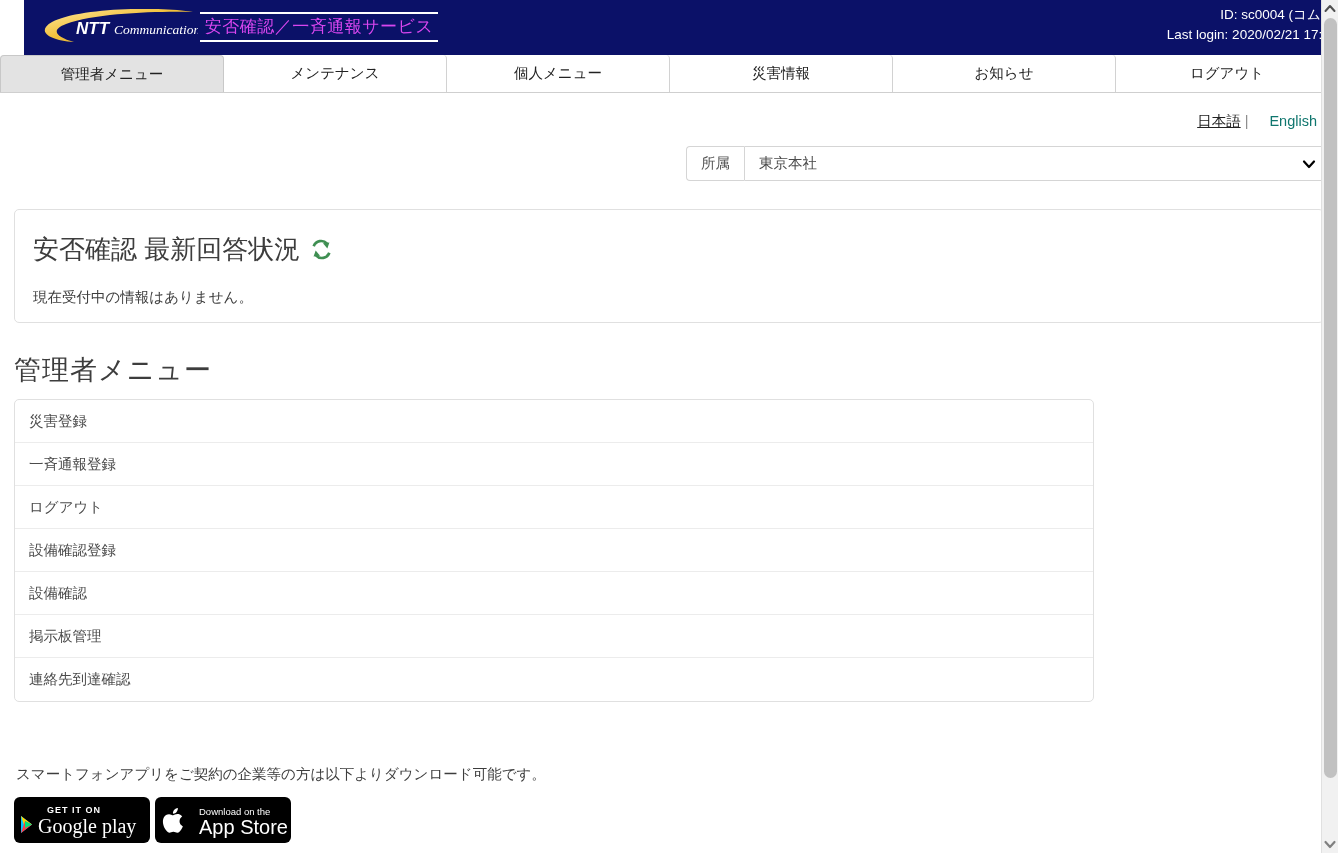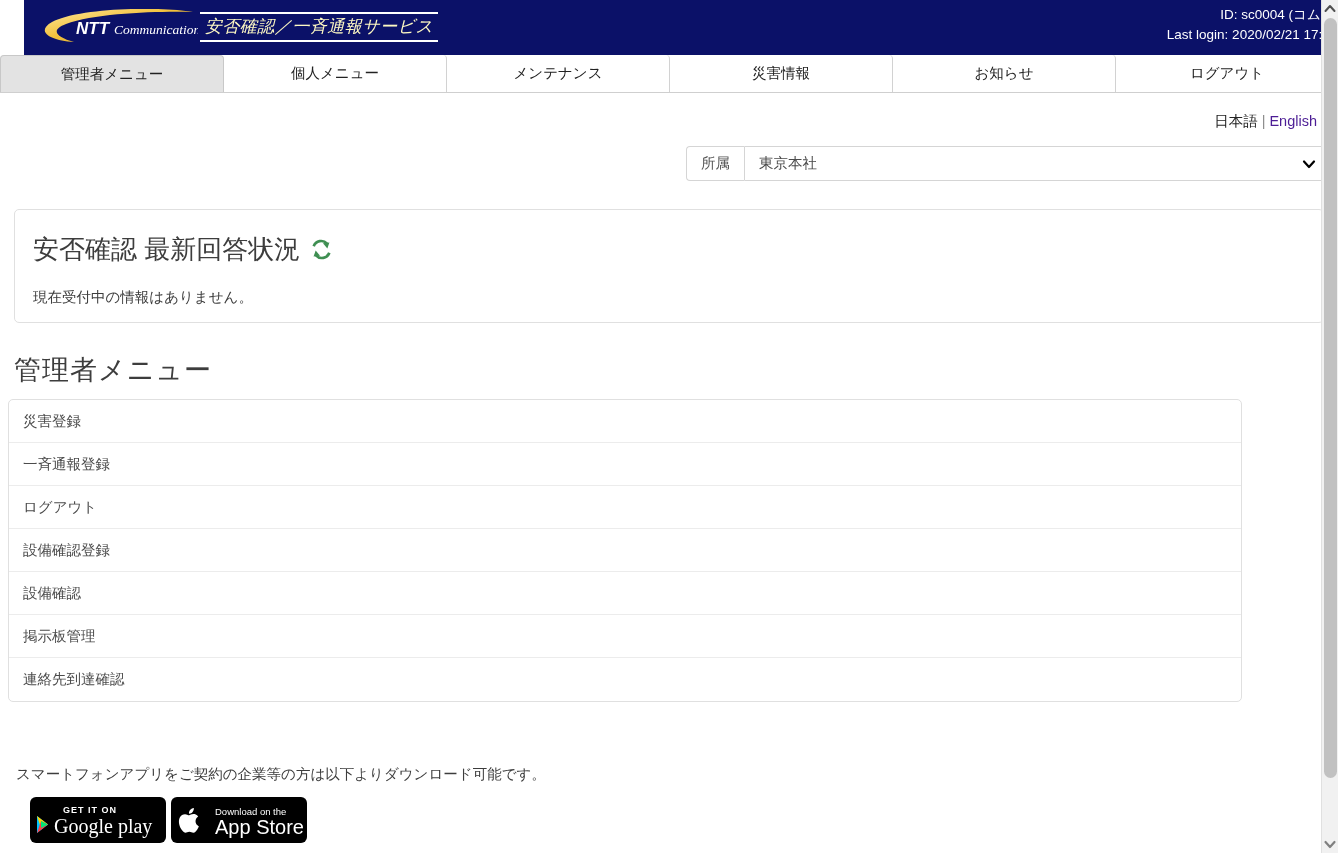--- a/index.html
+++ b/index.html
@@ -41,27 +41,26 @@
 
   .service-title {
     position: absolute;
     left: 176px;
     top: 12px;
     width: 238px;
     height: 30px;
     border-top: 2px solid #ffffff;
     border-bottom: 2px solid #ffffff;
     box-sizing: border-box;
-    color: #fef9c3;
+    color: #d946ef;
     font-size: 17px;
     line-height: 26px;
     text-align: center;
     letter-spacing: 0.5px;
     white-space: nowrap;
-    font-style: italic;
   }
 
   .userinfo {
     position: absolute;
     right: 6px;
     top: 5px;
     text-align: right;
     color: #ffffff;
     font-size: 13.5px;
     line-height: 20px;
@@ -104,22 +103,22 @@
   
   .lang-row {
     position: absolute;
     right: 21px;
     top: 112px;
     font-size: 14.5px;
     color: #222222;
     white-space: nowrap;
   }
   .lang-row .sep { color: #8a8a8a; margin: 0 4px; }
-  .lang-row .lang-en { color: #4c1d95; cursor: pointer; }
-  .lang-row .lang-ja { color: #222222; cursor: pointer; }
+  .lang-row .lang-en { color: #0f766e; cursor: pointer; margin-left: 17px; }
+  .lang-row .lang-ja { color: #222222; cursor: pointer; text-decoration: underline; }
 
   
   .affil-row {
     position: absolute;
     left: 686px;
     top: 146px;
     width: 650px;
     height: 40px;
     display: flex;
     box-sizing: border-box;
@@ -207,23 +206,23 @@
     top: 352px;
     font-size: 27px;
     color: #3d3d3d;
     font-weight: normal;
     letter-spacing: 1px;
     white-space: nowrap;
   }
 
   .menu-list {
     position: absolute;
-    left: 8px;
+    left: 14px;
     top: 399px;
-    width: 1234px;
+    width: 1080px;
     background: #ffffff;
     border: 1px solid #e0e0e0;
     border-radius: 5px;
     box-sizing: border-box;
     overflow: hidden;
   }
   .menu-item {
     height: 43px;
     line-height: 43px;
     padding-left: 14px;
@@ -240,21 +239,21 @@
   .app-text {
     position: absolute;
     left: 16px;
     top: 765px;
     font-size: 14.5px;
     color: #3d3d3d;
     white-space: nowrap;
   }
   .badges {
     position: absolute;
-    left: 30px;
+    left: 14px;
     top: 797px;
     display: flex;
     gap: 5px;
   }
   .badge { display: block; cursor: pointer; }
 
   
   .scrollbar {
     position: absolute;
     right: 0; top: 0;
@@ -309,22 +308,22 @@
     <div class="service-title">安否確認／一斉通報サービス</div>
 
     <div class="userinfo">
       <div>ID: sc0004 (コム 四郎)</div>
       <div>Last login: 2020/02/21 17:19:37</div>
     </div>
   </div>
 
   <div class="tabbar">
     <div class="tab active">管理者メニュー</div>
+    <div class="tab">メンテナンス</div>
     <div class="tab">個人メニュー</div>
-    <div class="tab">メンテナンス</div>
     <div class="tab">災害情報</div>
     <div class="tab">お知らせ</div>
     <div class="tab">ログアウト</div>
   </div>
 
   <div class="lang-row">
     <span class="lang-ja">日本語</span><span class="sep">|</span><span class="lang-en">English</span>
   </div>
 
   <div class="affil-row">

